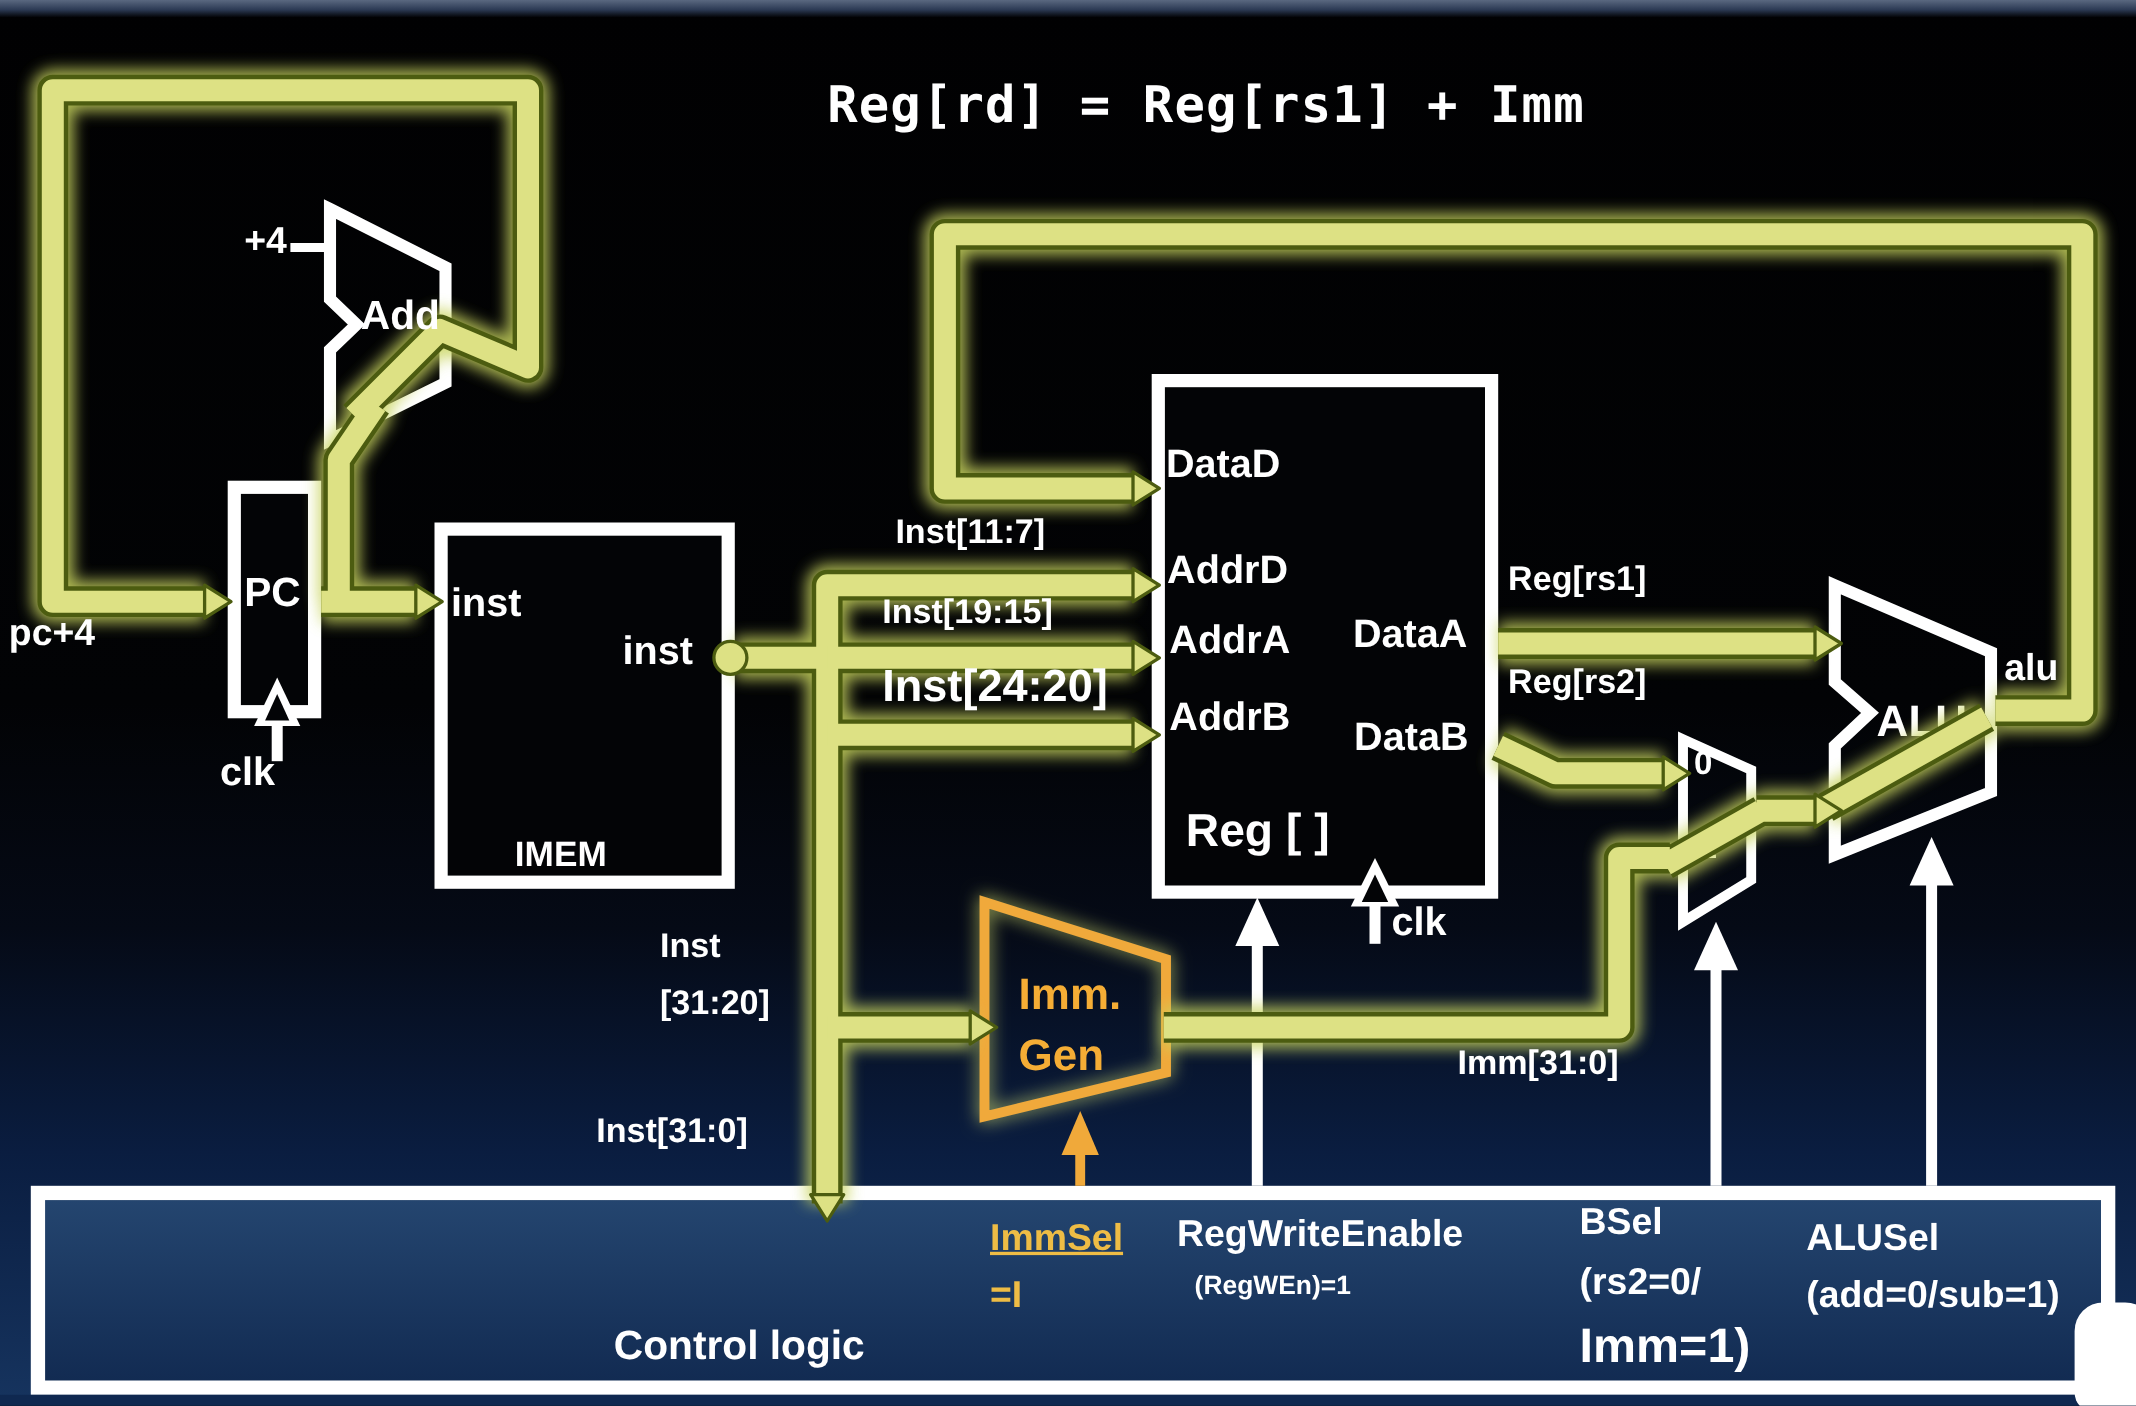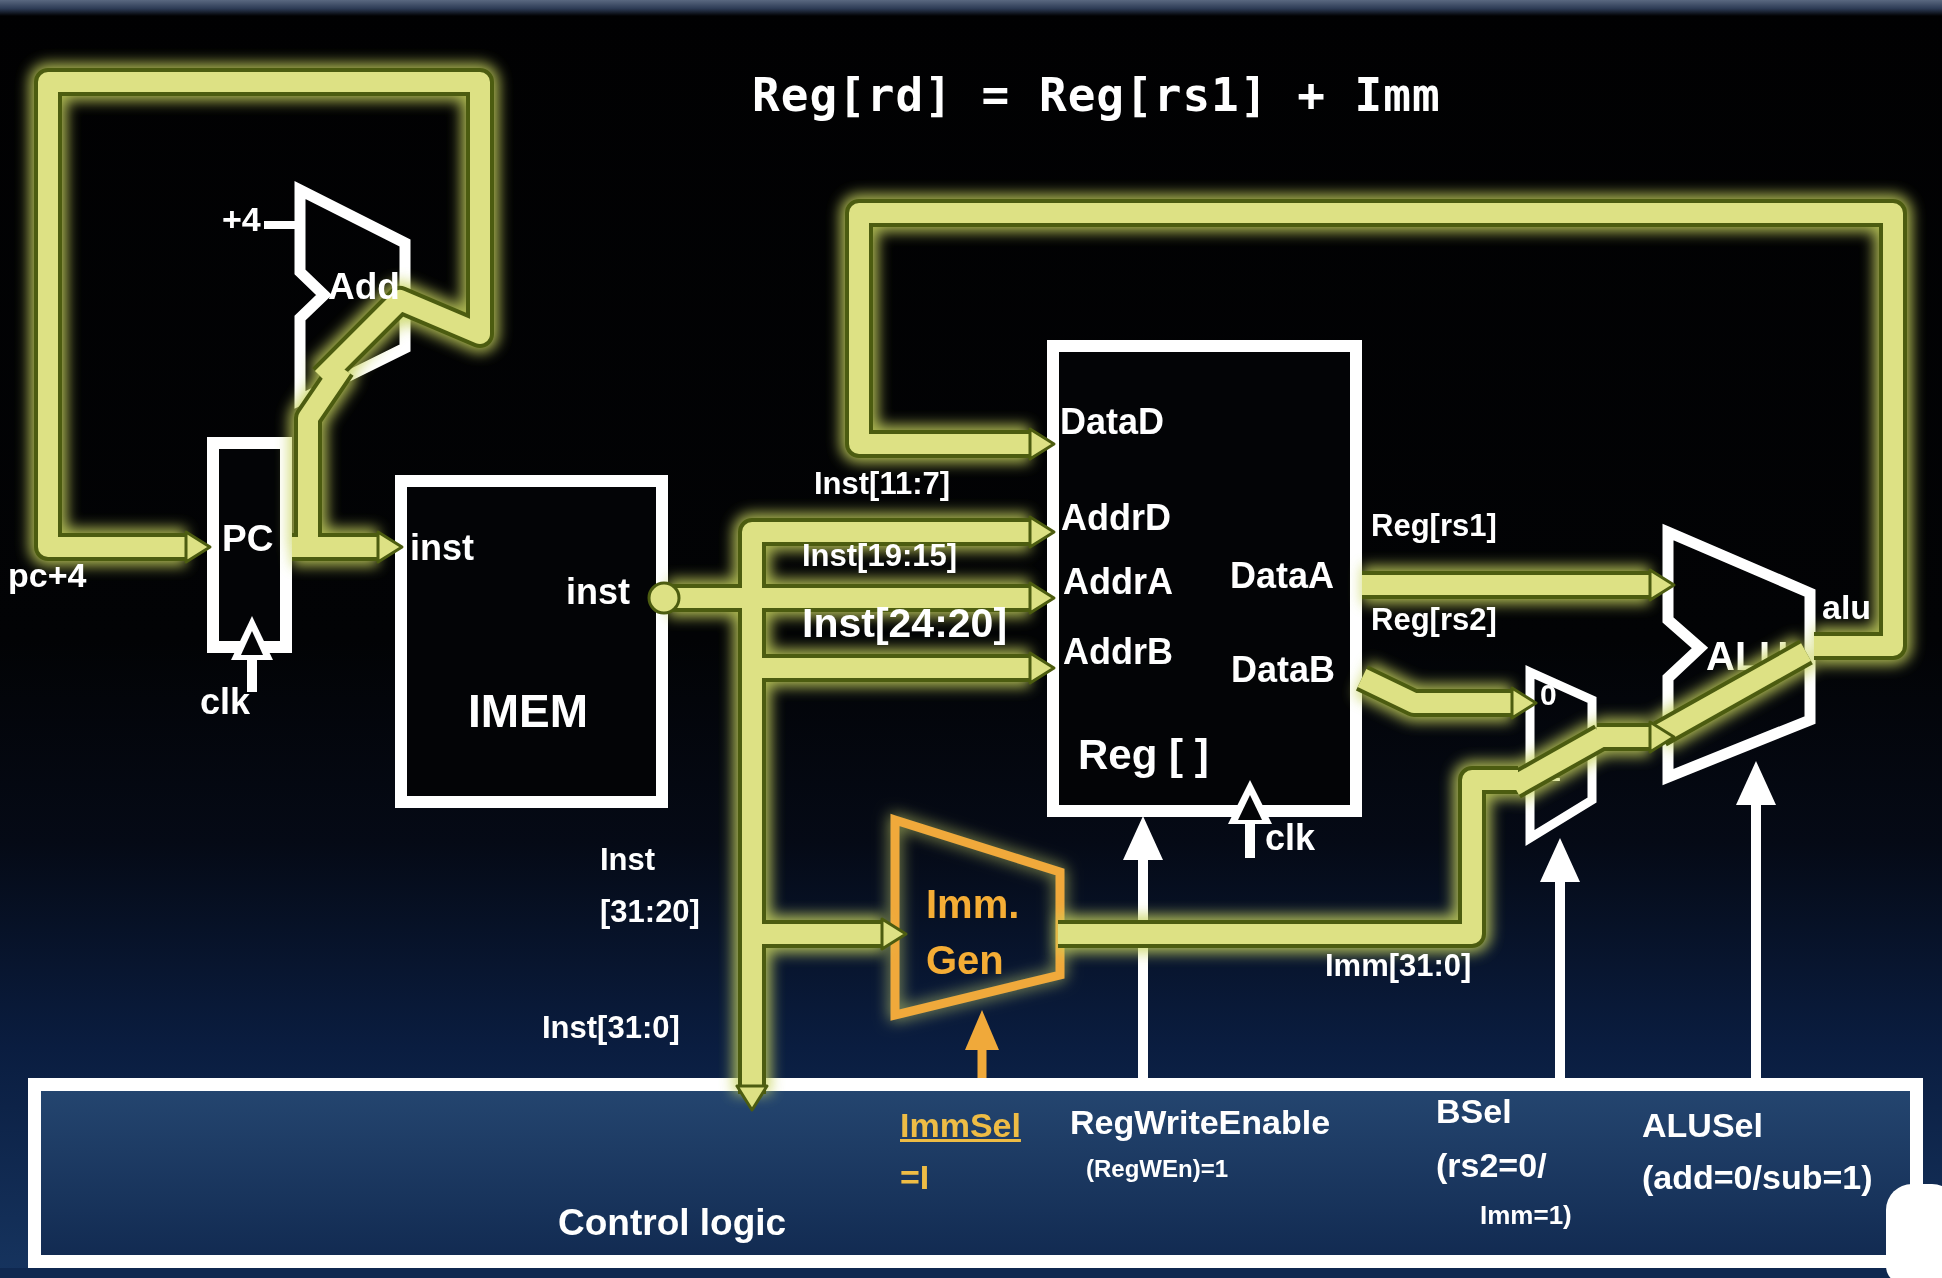--- a/index.html
+++ b/index.html
@@ -122,21 +122,21 @@
 
   <div class="t m" style="left:752px;top:72px;font-size:46px;letter-spacing:1px;">Reg[rd] = Reg[rs1] + Imm</div>
 
   <div class="t" style="left:222px;top:202px;font-size:34px;">+4</div>
   <div class="t" style="left:328px;top:268px;font-size:37px;">Add</div>
   <div class="t" style="left:222px;top:520px;font-size:37px;">PC</div>
   <div class="t" style="left:200px;top:684px;font-size:36px;">clk</div>
   <div class="t" style="left:8px;top:558px;font-size:34px;">pc+4</div>
   <div class="t" style="left:410px;top:530px;font-size:36px;">inst</div>
   <div class="t" style="left:566px;top:574px;font-size:36px;">inst</div>
-  <div class="t" style="left:468px;top:688px;font-size:46px;">IMEM</div>
+  <div class="t" style="left:468px;top:760px;font-size:32px;">IMEM</div>
 
   <div class="t" style="left:814px;top:468px;font-size:31px;">Inst[11:7]</div>
   <div class="t" style="left:802px;top:540px;font-size:31px;">Inst[19:15]</div>
   <div class="t" style="left:802px;top:572px;font-size:41px;margin-top:31px;">Inst[24:20]</div>
   <div class="t" style="left:600px;top:844px;font-size:31px;">Inst</div>
   <div class="t" style="left:600px;top:896px;font-size:31px;">[31:20]</div>
   <div class="t" style="left:542px;top:1012px;font-size:31px;">Inst[31:0]</div>
 
   <div class="t" style="left:1060px;top:404px;font-size:36px;">DataD</div>
   <div class="t" style="left:1061px;top:500px;font-size:36px;">AddrD</div>
@@ -156,19 +156,19 @@
   <div class="t orange" style="left:926px;top:884px;font-size:40px;">Imm.</div>
   <div class="t orange" style="left:926px;top:940px;font-size:40px;">Gen</div>
 
   <div class="t" style="left:558px;top:1204px;font-size:37px;">Control logic</div>
   <div class="t gold" style="left:900px;top:1108px;font-size:34px;text-decoration:underline;">ImmSel</div>
   <div class="t gold" style="left:900px;top:1160px;font-size:34px;">=I</div>
   <div class="t" style="left:1070px;top:1105px;font-size:34px;">RegWriteEnable</div>
   <div class="t" style="left:1086px;top:1157px;font-size:24px;">(RegWEn)=1</div>
   <div class="t" style="left:1436px;top:1094px;font-size:34px;">BSel</div>
   <div class="t" style="left:1436px;top:1148px;font-size:34px;">(rs2=0/</div>
-  <div class="t" style="left:1436px;top:1202px;font-size:26px;margin-left:44px;">Imm=1)</div>
+  <div class="t" style="left:1436px;top:1202px;font-size:44px;">Imm=1)</div>
   <div class="t" style="left:1642px;top:1108px;font-size:34px;">ALUSel</div>
   <div class="t" style="left:1642px;top:1160px;font-size:34px;">(add=0/sub=1)</div>
 
   <div id="cursor-blob"></div>
 
 </div>
 
 </body></html>

